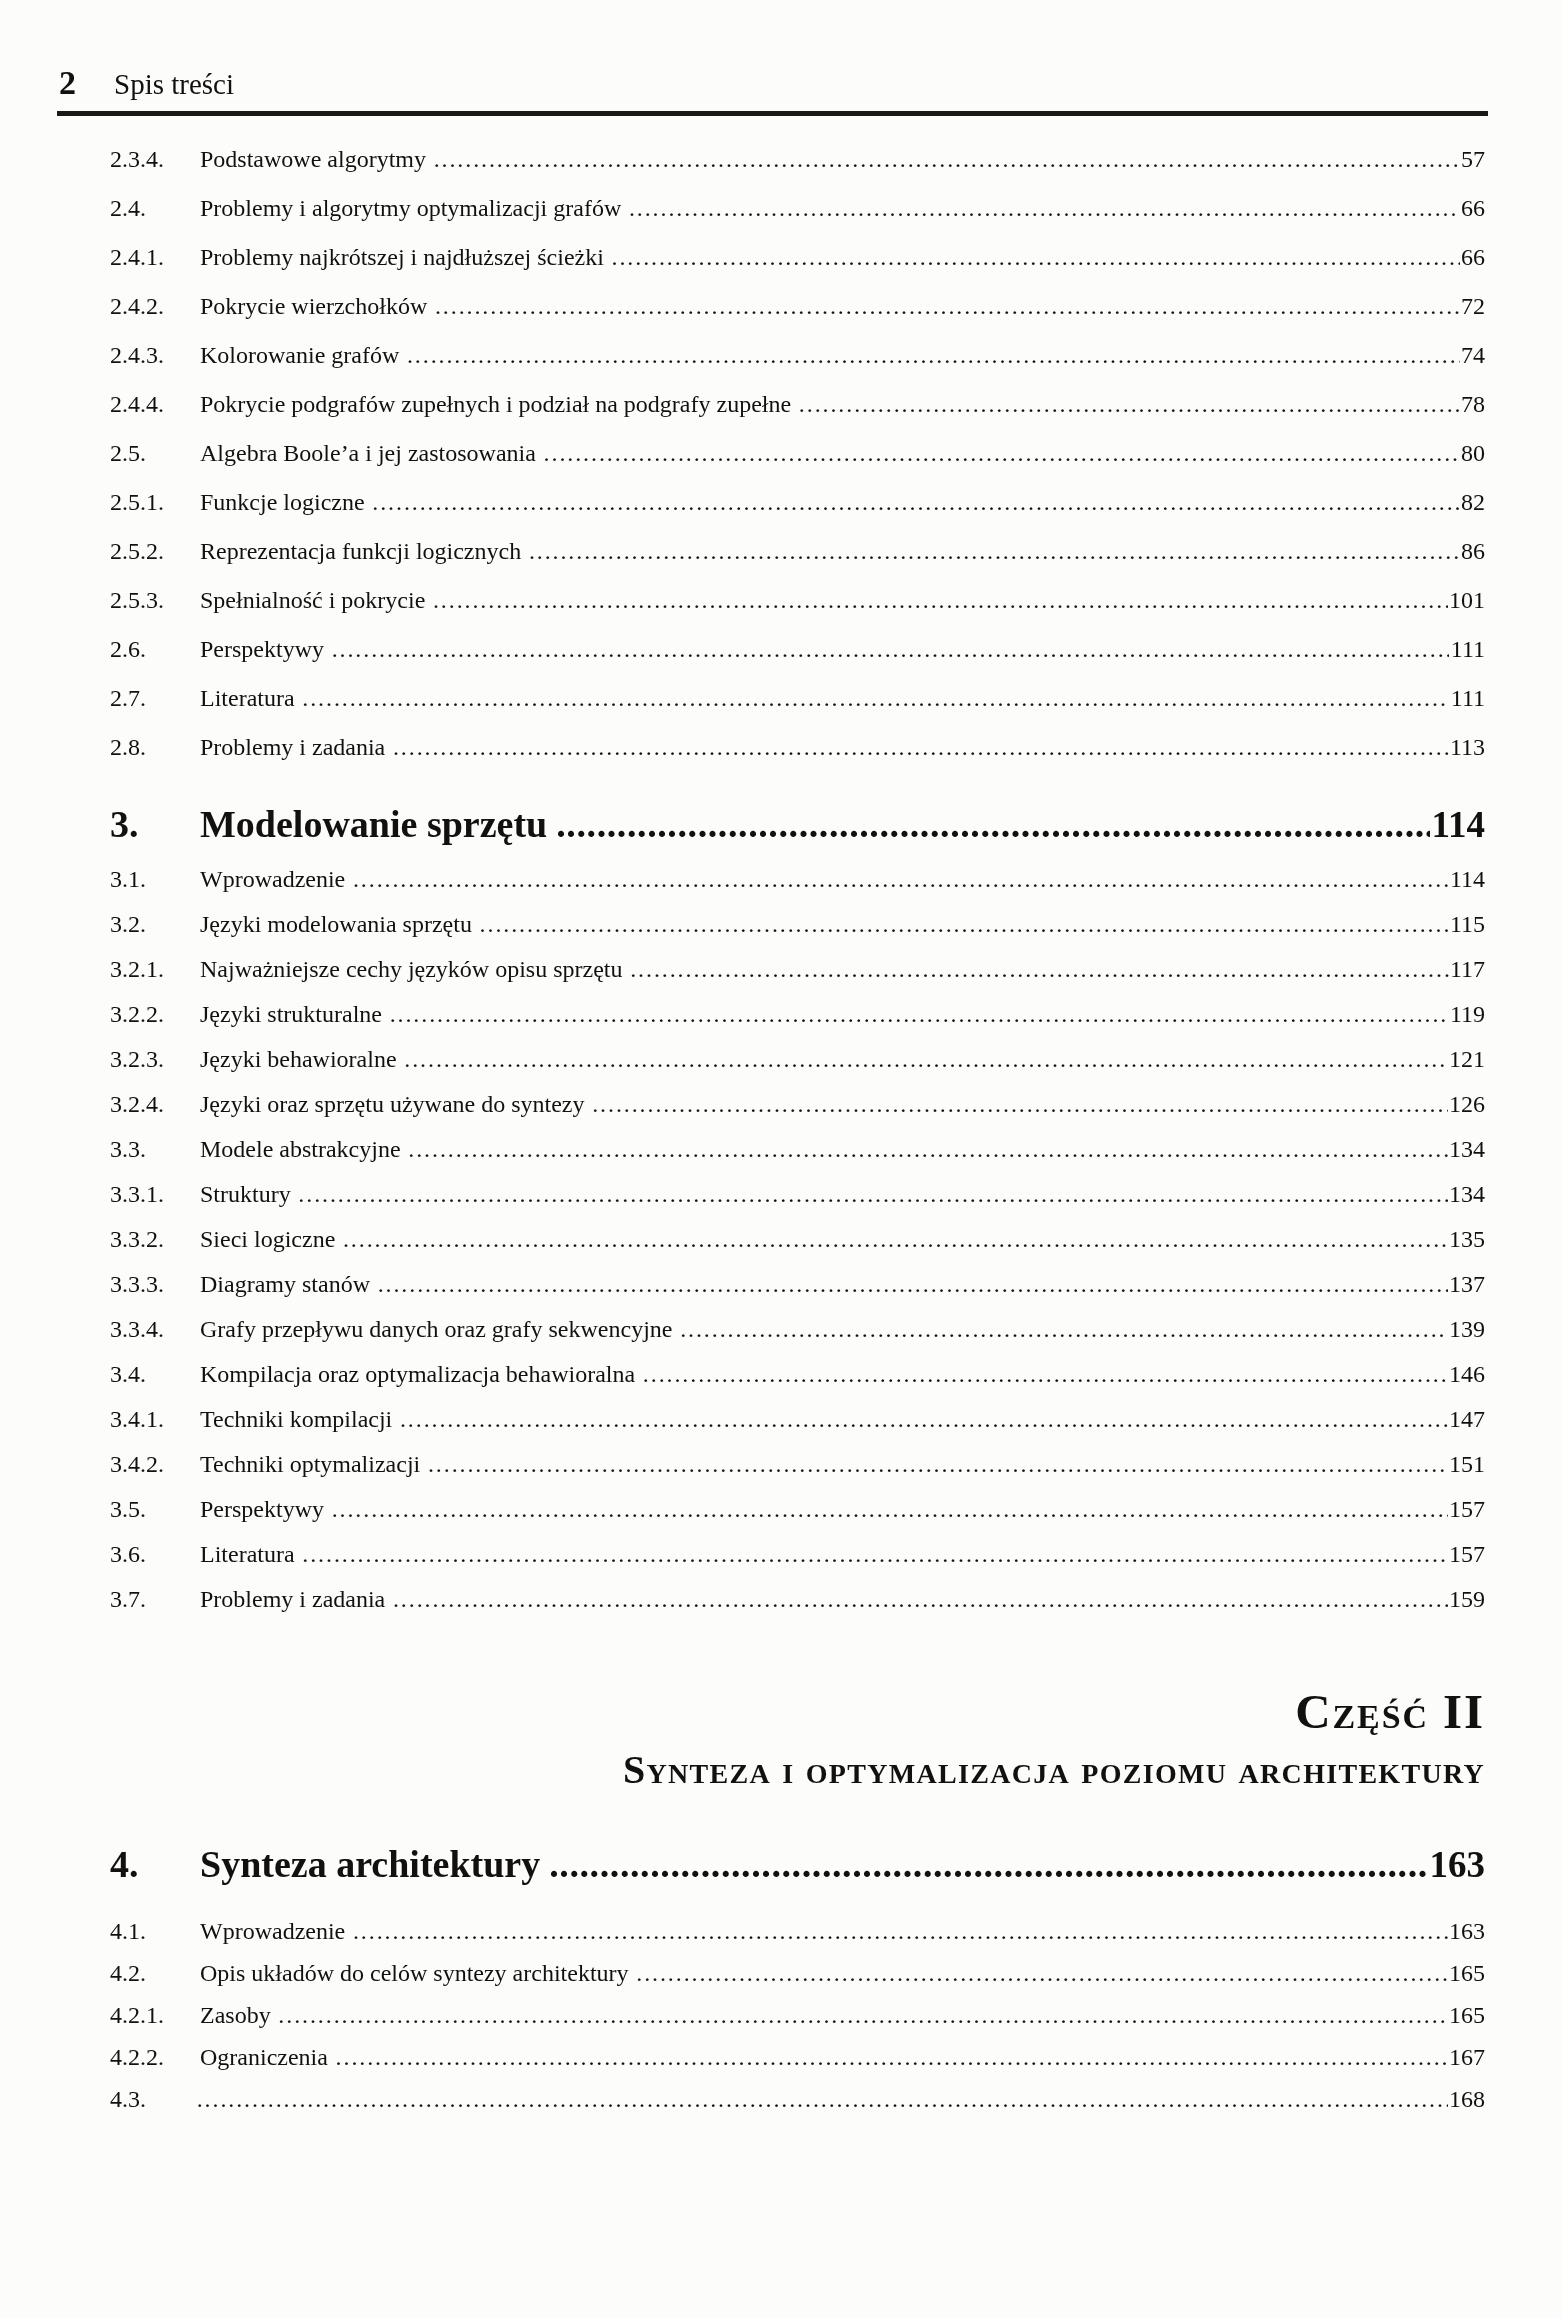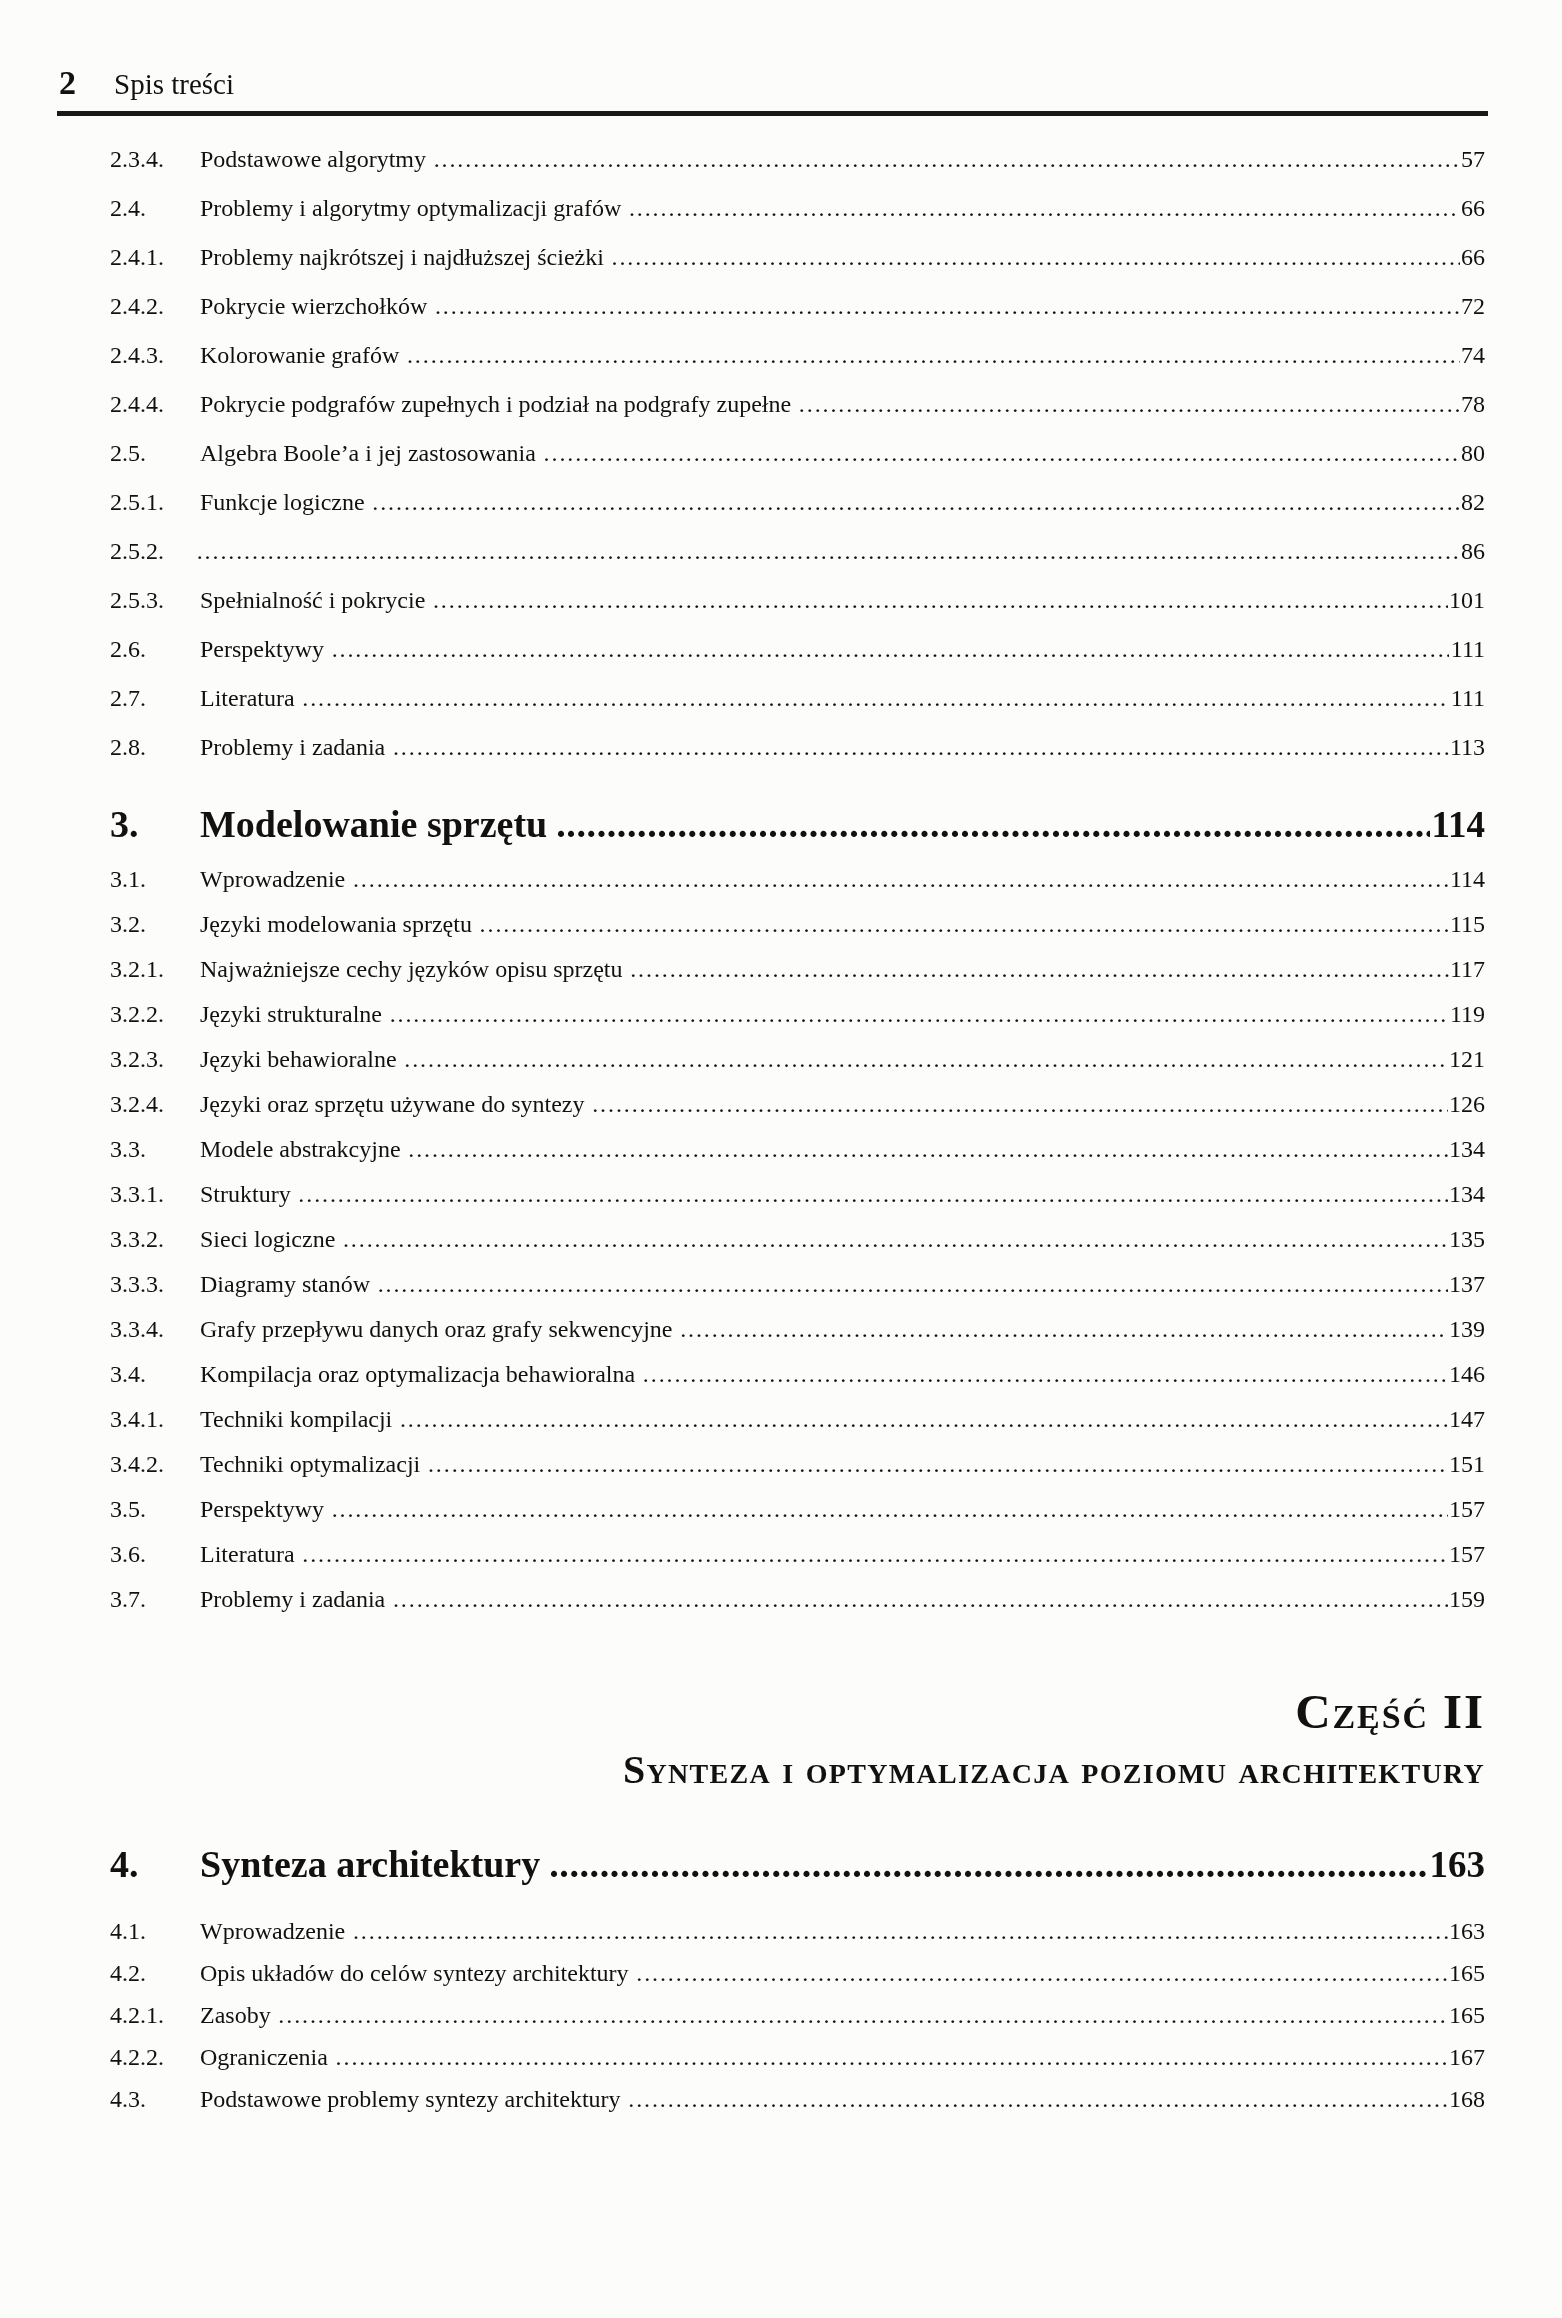--- a/index.html
+++ b/index.html
@@ -105,20 +105,21 @@
           <span class="pg">80</span>
         </div>
         <div class="row">
           <span class="num">2.5.1.</span>
           <span class="title">Funkcje logiczne</span>
           <span class="leader">............................................................................................................................................................................................................................................................................................................</span>
           <span class="pg">82</span>
         </div>
         <div class="row">
           <span class="num">2.5.2.</span>
+          <span class="title">Reprezentacja funkcji logicznych</span>
           <span class="leader">............................................................................................................................................................................................................................................................................................................</span>
           <span class="pg">86</span>
         </div>
         <div class="row">
           <span class="num">2.5.3.</span>
           <span class="title">Spełnialność i pokrycie</span>
           <span class="leader">............................................................................................................................................................................................................................................................................................................</span>
           <span class="pg">101</span>
         </div>
         <div class="row">
@@ -285,21 +286,20 @@
           <span class="pg">165</span>
         </div>
         <div class="row">
           <span class="num">4.2.2.</span>
           <span class="title">Ograniczenia</span>
           <span class="leader">............................................................................................................................................................................................................................................................................................................</span>
           <span class="pg">167</span>
         </div>
         <div class="row">
           <span class="num">4.3.</span>
-          <span class="title">Podstawowe problemy syntezy architektury</span>
           <span class="leader">............................................................................................................................................................................................................................................................................................................</span>
           <span class="pg">168</span>
         </div>
       </div>
 
   </div>
 </div>
 
 
 </body></html>

